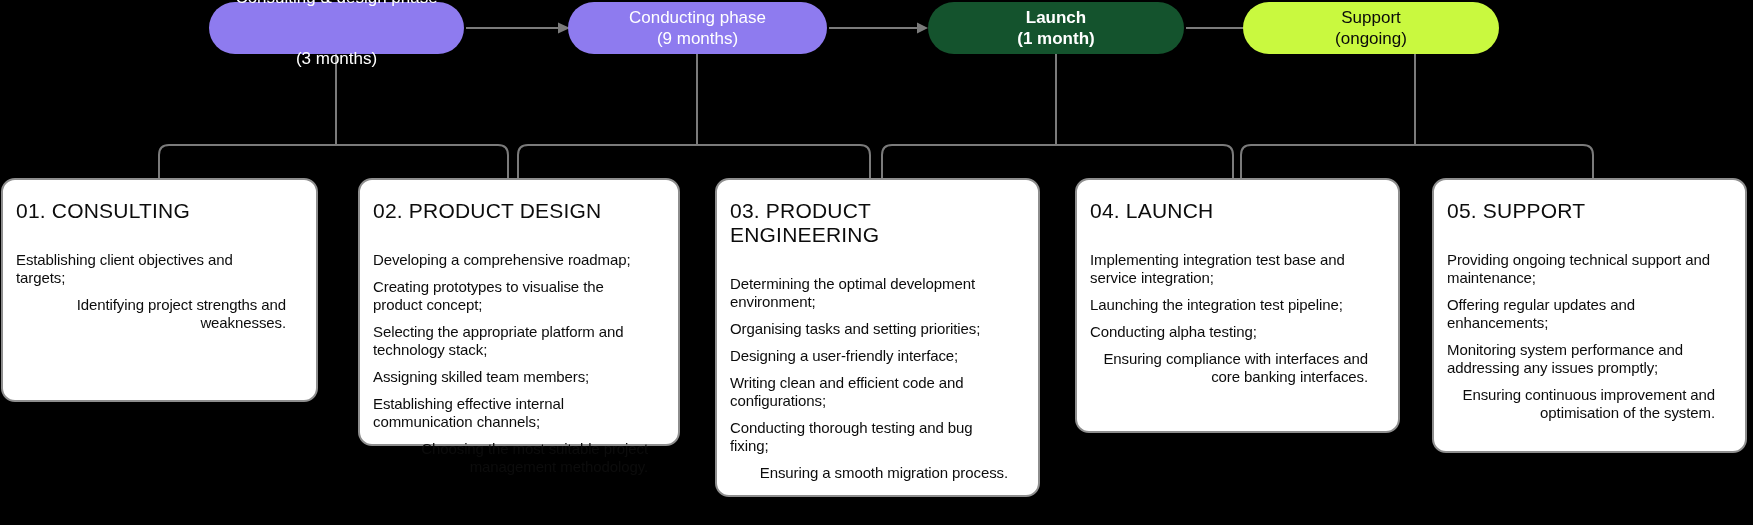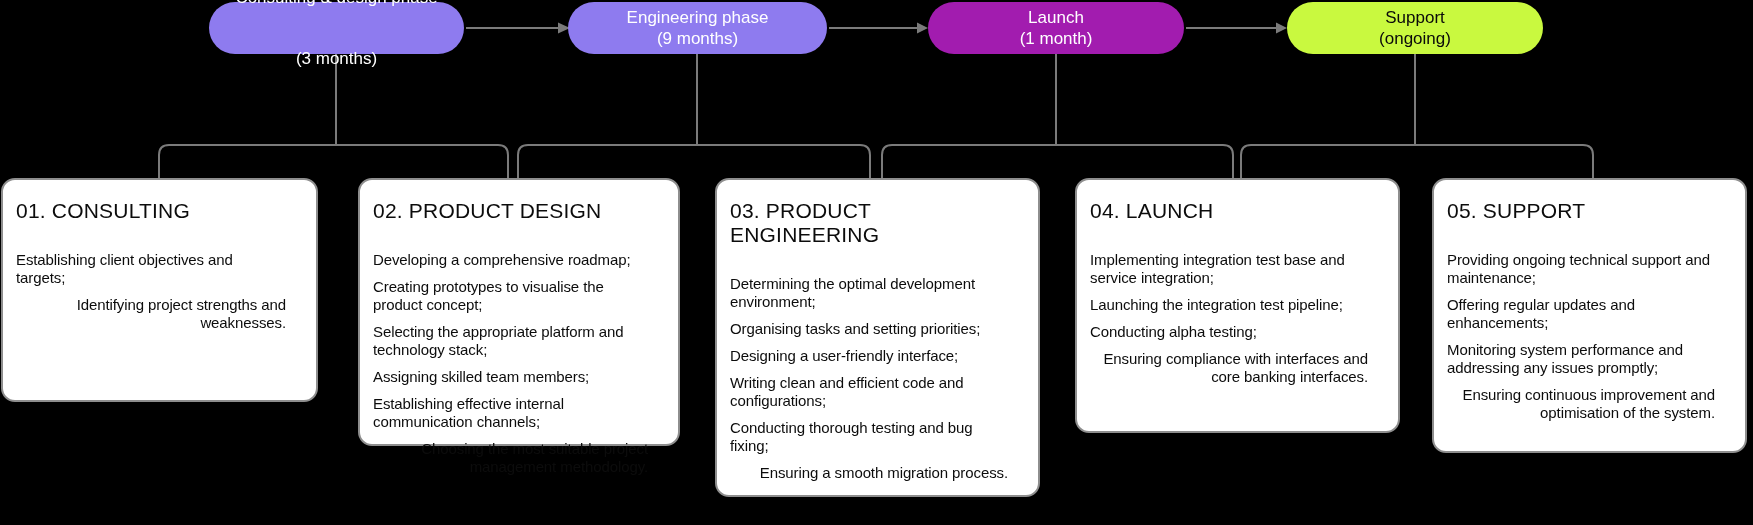--- a/index.html
+++ b/index.html
@@ -29,21 +29,21 @@
     position:absolute;top:2px;height:52px;
     border-radius:26px;
     display:flex;flex-direction:column;align-items:center;justify-content:center;
     font-size:17px;line-height:21px;font-weight:500;
     text-align:center;letter-spacing:0;
     z-index:2;
   }
   .p1{left:209px;width:255px;}
   .p2{left:568px;width:259px;}
   .p3{left:928px;width:256px;}
-  .p4{left:1287px;width:256px;text-align:right;}
+  .p4{left:1243px;width:256px;text-align:right;}
 
   .card{
     position:absolute;top:178px;
     background:var(--card-background);
     border:2px solid var(--card-border);
     border-radius:14px;
     color:var(--card-text);
     padding:19px 30px 14px 13px;
     z-index:2;
   }
@@ -95,24 +95,24 @@
     <path d="M518,179 L518,155 Q518,145 528,145 L860,145 Q870,145 870,155 L870,179"></path>
     <path d="M882,179 L882,155 Q882,145 892,145 L1223,145 Q1233,145 1233,155 L1233,179"></path>
     <path d="M1241,179 L1241,155 Q1241,145 1251,145 L1583,145 Q1593,145 1593,155 L1593,179"></path>
   </svg>
 
   <div class="pill p1" style="background: rgb(142, 123, 239); color: rgb(255, 255, 255); gap: 40px;">
     <span>Consulting &amp; design phase</span>
     <span>(3 months)</span>
   </div>
   <div class="pill p2" style="background: rgb(142, 123, 239); color: rgb(255, 255, 255);">
-    <span>Engineering phase</span>
+    <span>Conducting phase</span>
     <span>(9 months)</span>
   </div>
-  <div class="pill p3" style="background: #a21caf; color: rgb(255, 255, 255);">
+  <div class="pill p3" style="background: #14532d; color: rgb(255, 255, 255); font-weight: bold;">
     <span>Launch</span>
     <span>(1 month)</span>
   </div>
   <div class="pill p4" style="background: rgb(201, 249, 63); color: rgb(10, 10, 10);">
     <span>Support</span>
     <span>(ongoing)</span>
   </div>
 
   <section class="card c1">
     <h3>01. CONSULTING</h3>

